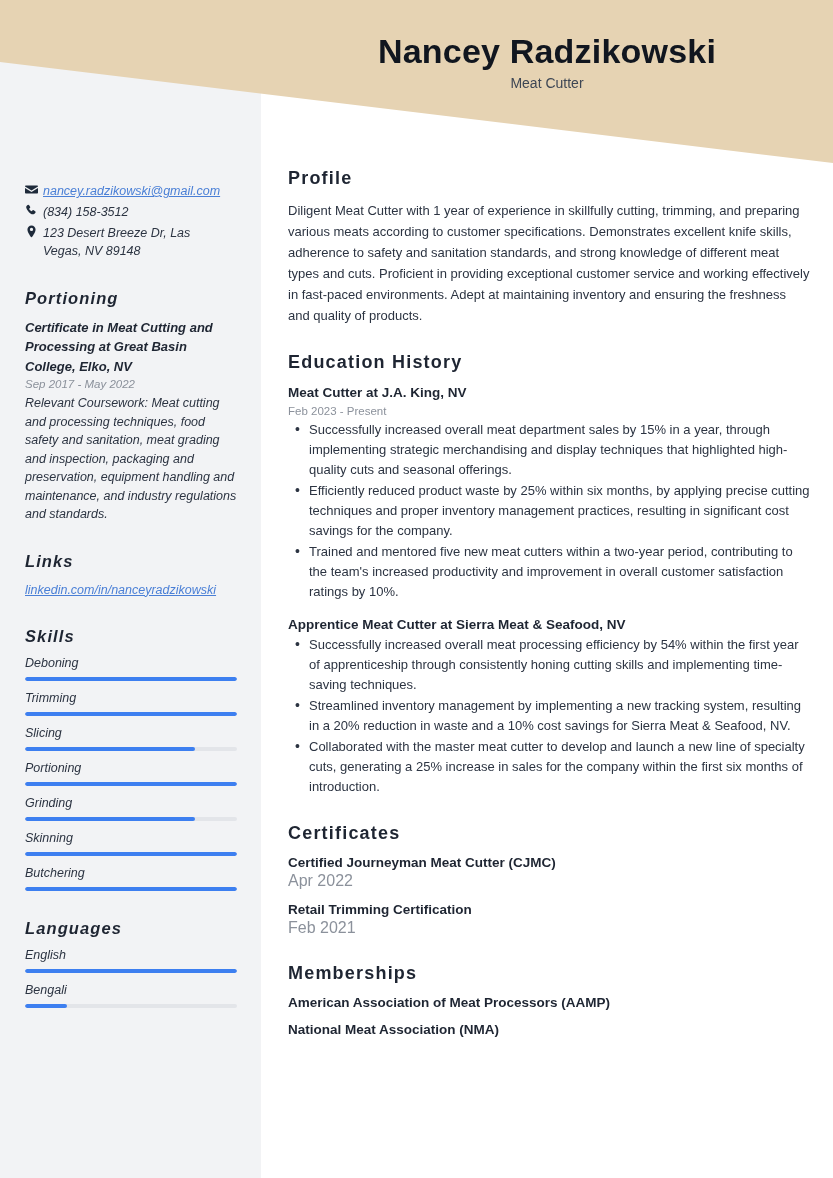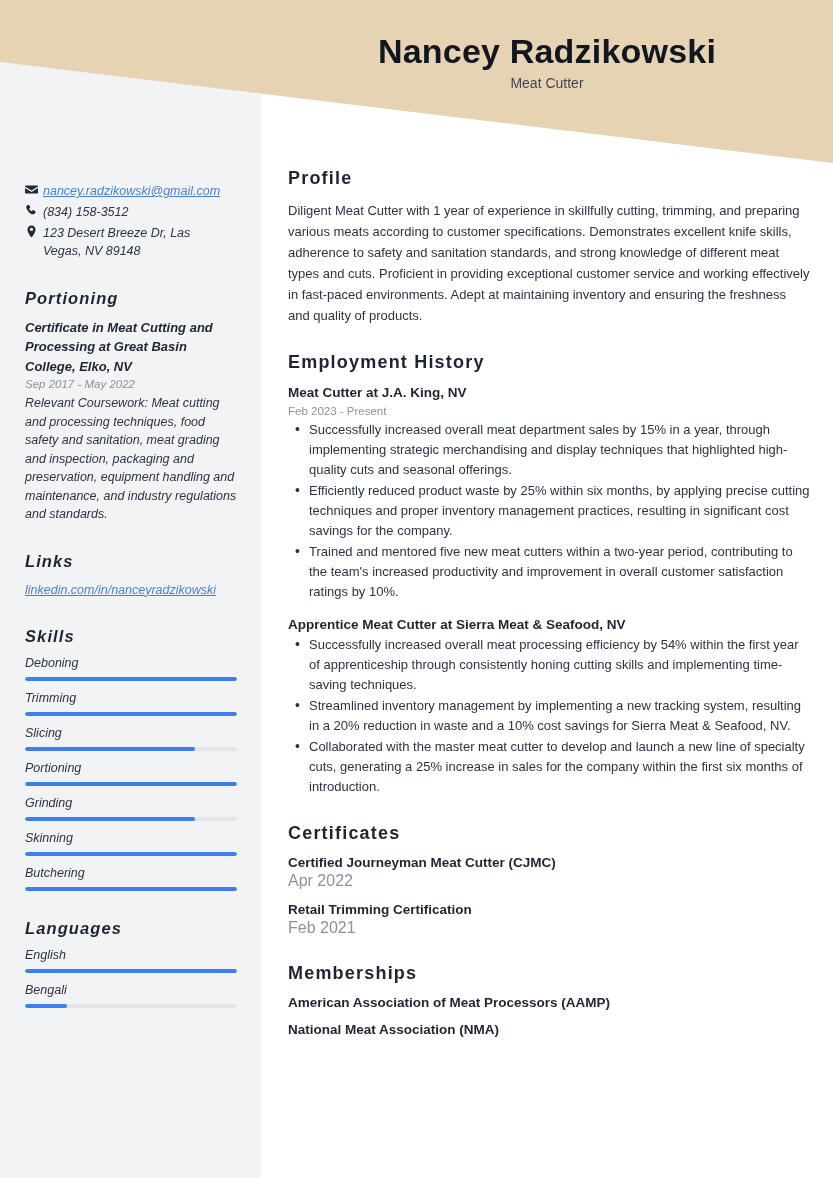--- a/index.html
+++ b/index.html
@@ -341,21 +341,21 @@
 </div>
 
 <div id="main">
 
   <div class="section">
     <div class="main-heading">Profile</div>
     <div class="body-text">Diligent Meat Cutter with 1 year of experience in skillfully cutting, trimming, and preparing various meats according to customer specifications. Demonstrates excellent knife skills, adherence to safety and sanitation standards, and strong knowledge of different meat types and cuts. Proficient in providing exceptional customer service and working effectively in fast-paced environments. Adept at maintaining inventory and ensuring the freshness and quality of products.</div>
   </div>
 
   <div class="section">
-    <div class="main-heading">Employment History</div>
+    <div class="main-heading">Education History</div>
     <div id="jobs-list">
         <div class="job">
           <div class="job-title">Meat Cutter at J.A. King, NV</div>
           <div class="job-date">Feb 2023 - Present</div>
           <ul class="bullets">
             <li>Successfully increased overall meat department sales by 15% in a year, through implementing strategic merchandising and display techniques that highlighted high-quality cuts and seasonal offerings.</li>
             <li>Efficiently reduced product waste by 25% within six months, by applying precise cutting techniques and proper inventory management practices, resulting in significant cost savings for the company.</li>
             <li>Trained and mentored five new meat cutters within a two-year period, contributing to the team's increased productivity and improvement in overall customer satisfaction ratings by 10%.</li>
           </ul>
         </div>

